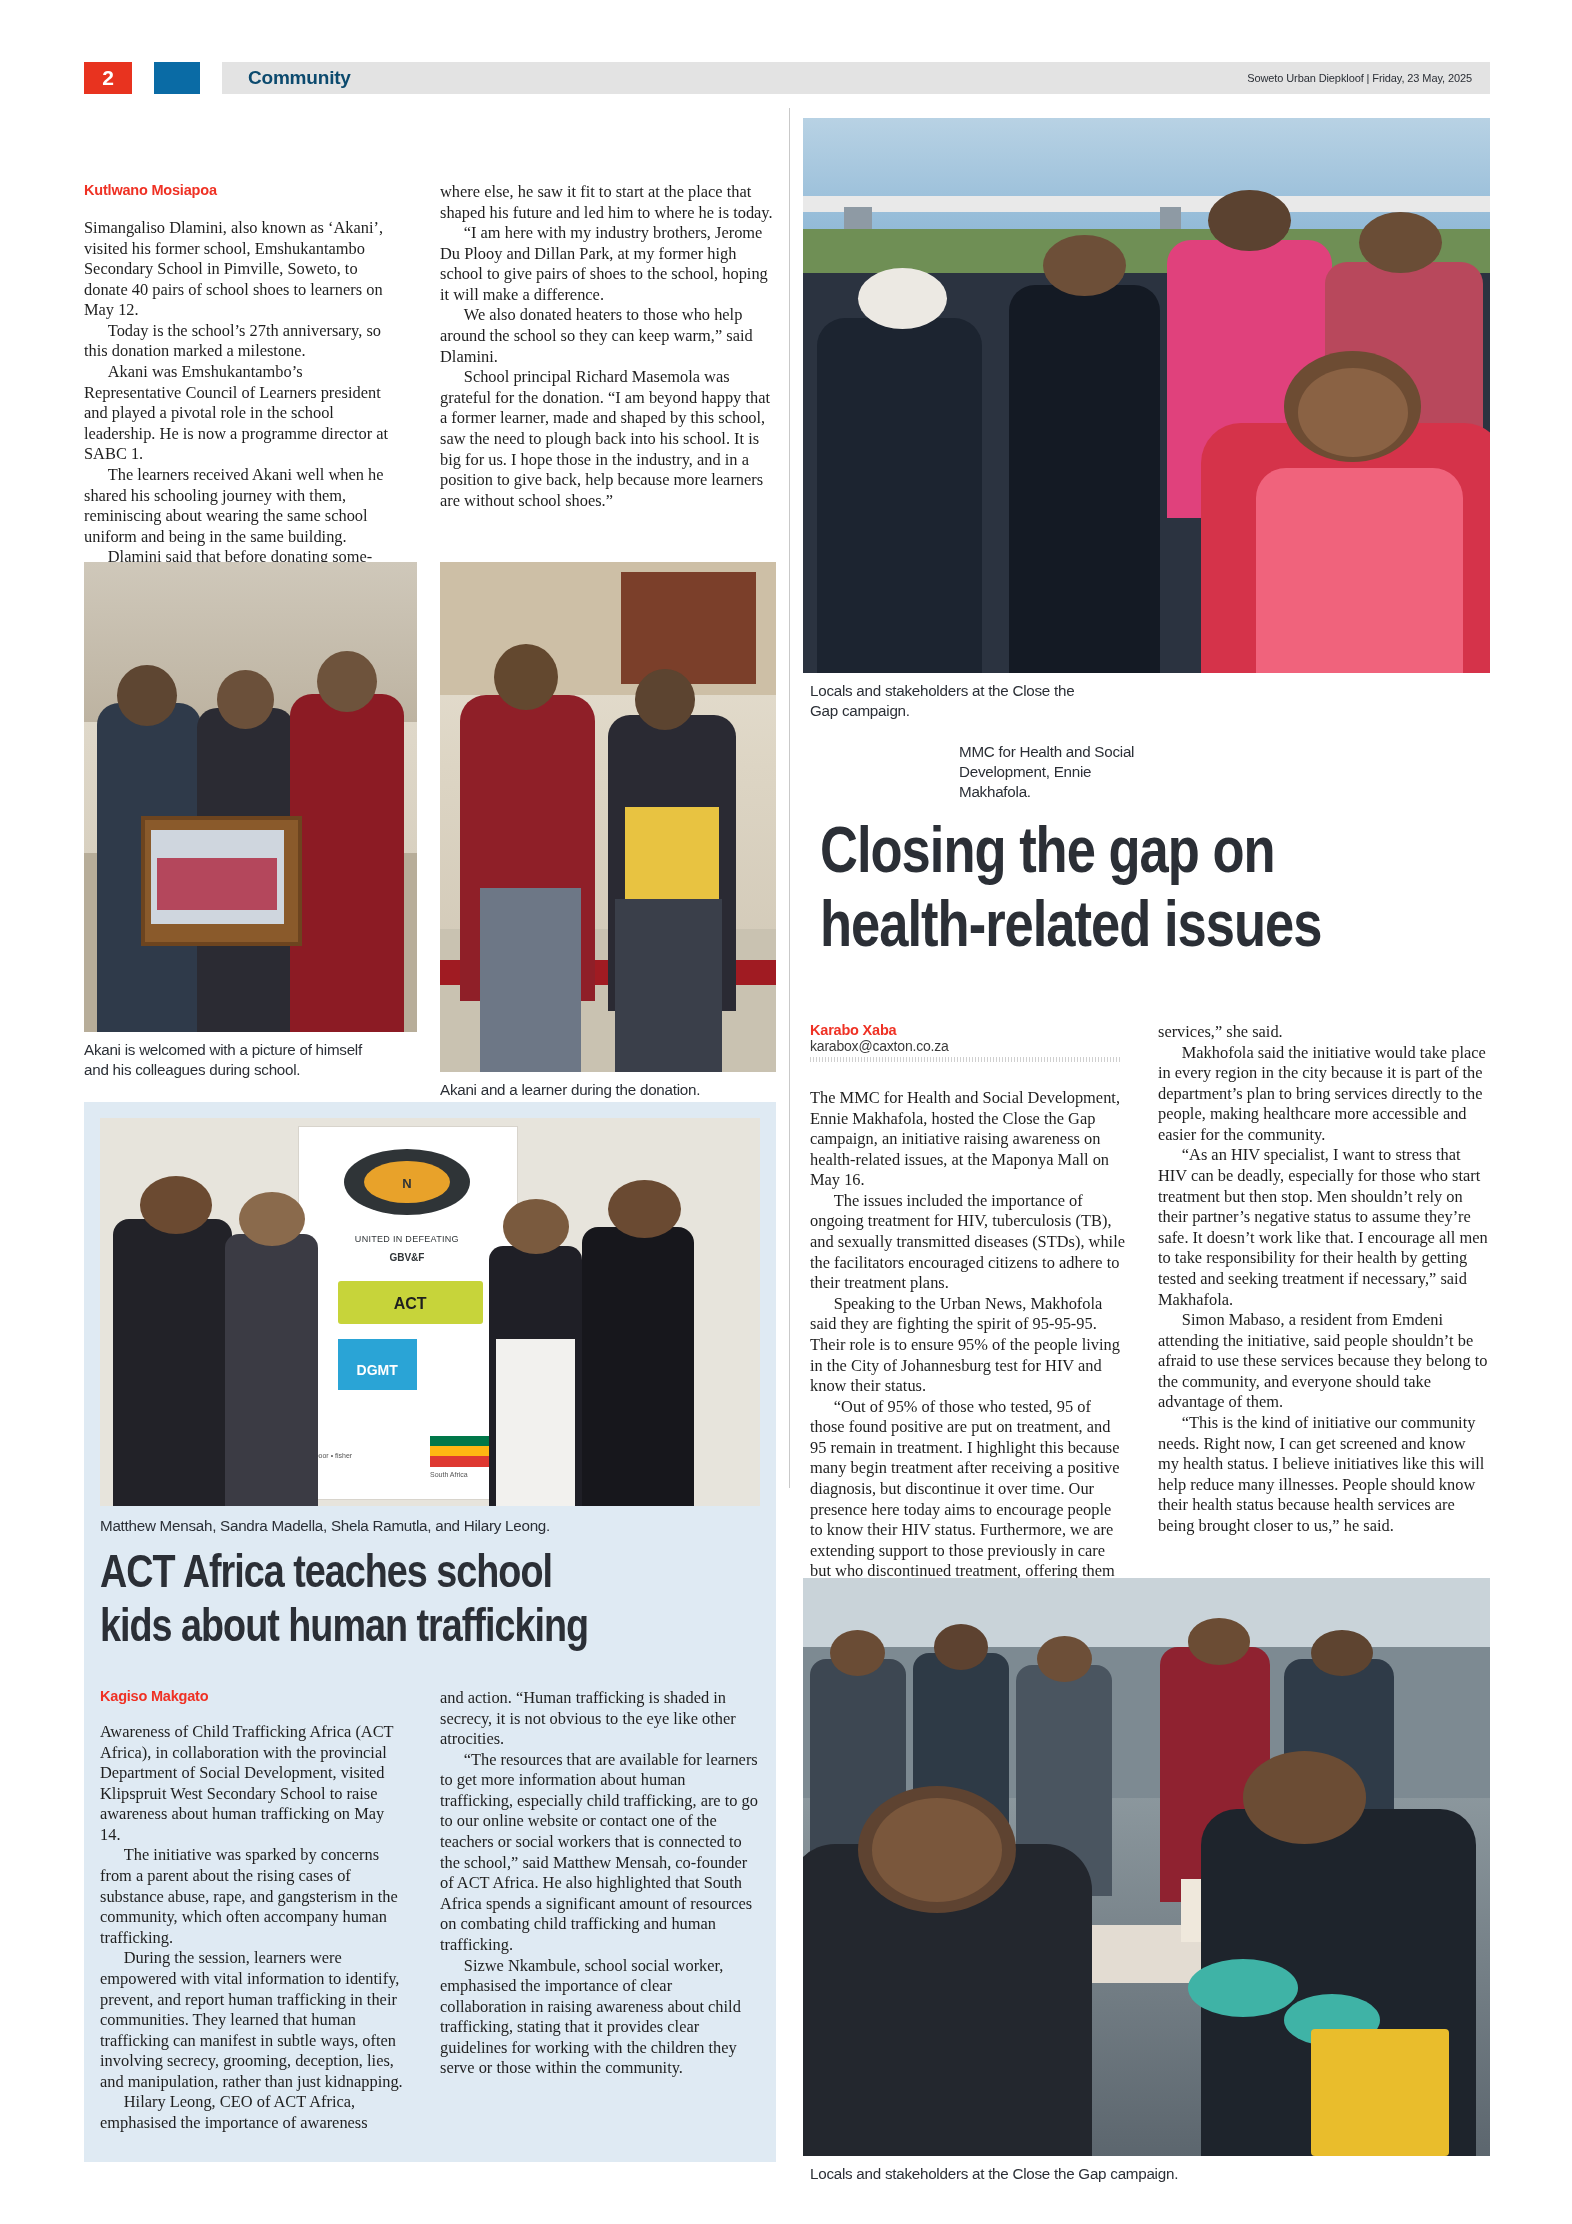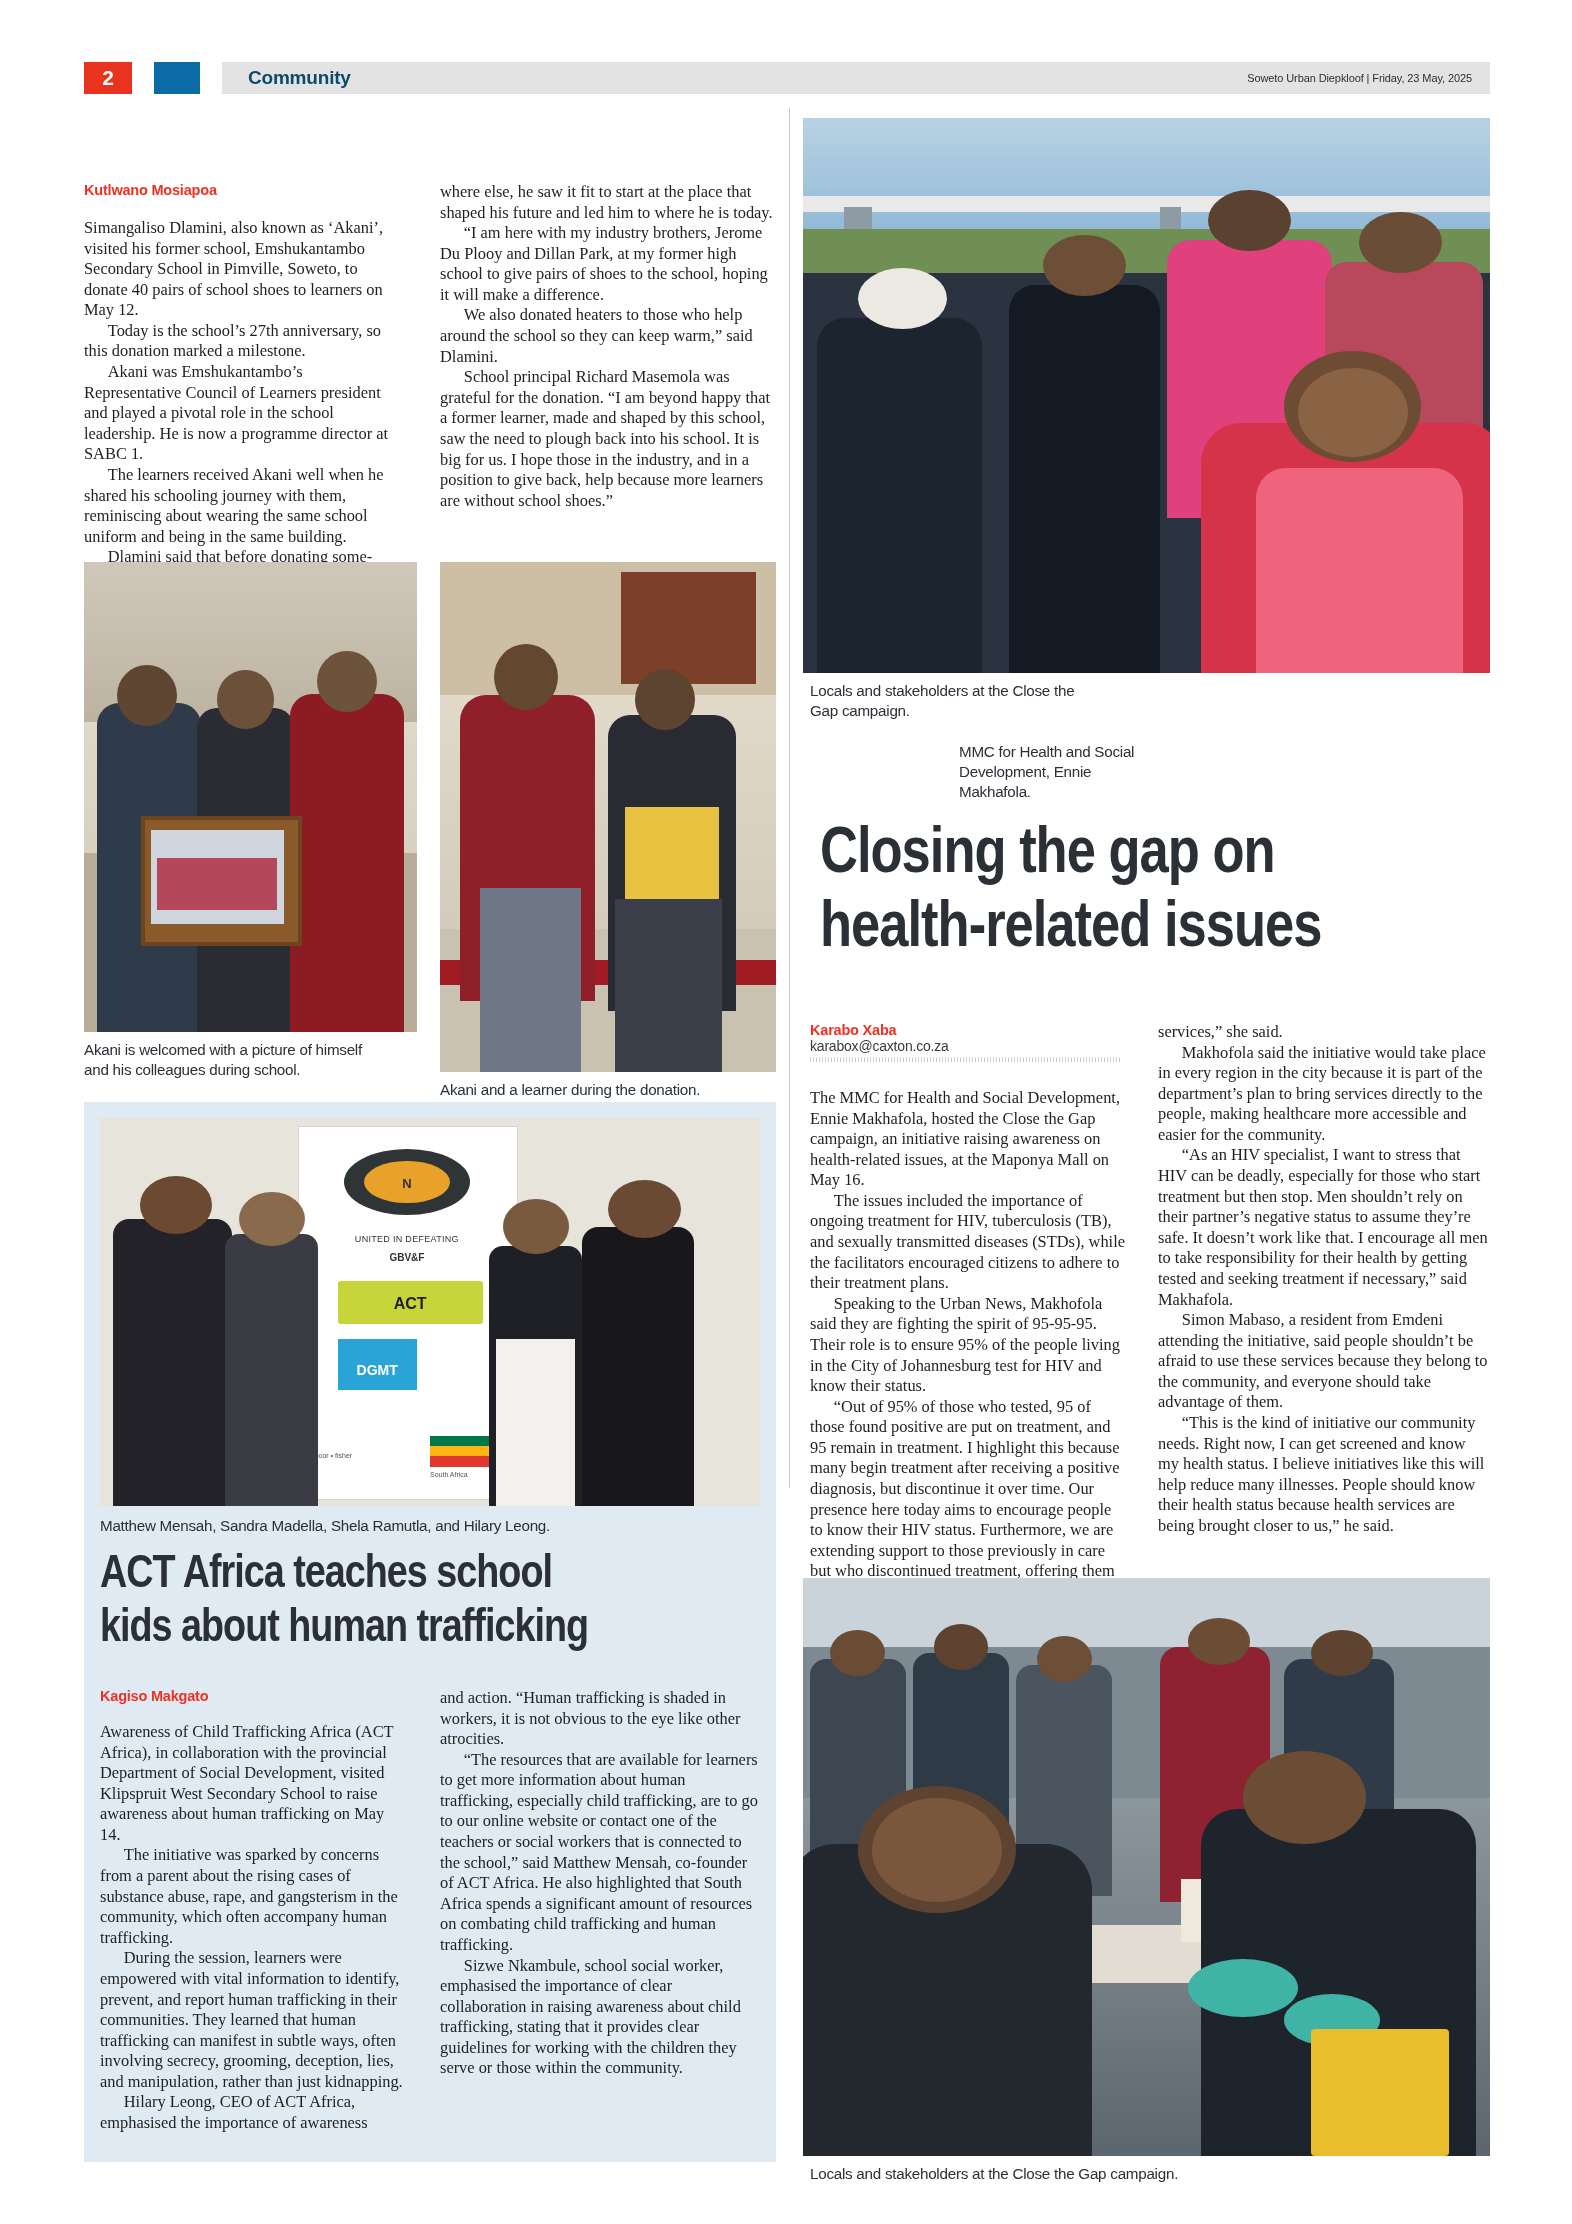--- a/index.html
+++ b/index.html
@@ -259,21 +259,21 @@
   </div>
 
   <div class="body-col" style="position:absolute;left:100px;top:1722px;width:305px;">
     <p class="first">Awareness of Child Trafficking Africa (ACT Africa), in collaboration with the provincial Department of Social Development, visited Klipspruit West Secondary School to raise awareness about human trafficking on May 14.</p>
     <p>The initiative was sparked by concerns from a parent about the rising cases of substance abuse, rape, and gangsterism in the community, which often accompany human trafficking.</p>
     <p>During the session, learners were empowered with vital information to identify, prevent, and report human trafficking in their communities. They learned that human trafficking can manifest in subtle ways, often involving secrecy, grooming, deception, lies, and manipulation, rather than just kidnapping.</p>
     <p>Hilary Leong, CEO of ACT Africa, emphasised the importance of awareness</p>
   </div>
 
   <div class="body-col" style="position:absolute;left:440px;top:1688px;width:320px;">
-    <p class="first">and action. “Human trafficking is shaded in workers, it is not obvious to the eye like other atrocities.</p>
+    <p class="first">and action. “Human trafficking is shaded in secrecy, it is not obvious to the eye like other atrocities.</p>
     <p>“The resources that are available for learners to get more information about human trafficking, especially child trafficking, are to go to our online website or contact one of the teachers or social workers that is connected to the school,” said Matthew Mensah, co-founder of ACT Africa. He also highlighted that South Africa spends a significant amount of resources on combating child trafficking and human trafficking.</p>
     <p>Sizwe Nkambule, school social worker, emphasised the importance of clear collaboration in raising awareness about child trafficking, stating that it provides clear guidelines for working with the children they serve or those within the community.</p>
   </div>
 
   <div class="photo" style="left:803px;top:118px;width:687px;height:555px;">
     <div class="sky" style="background:linear-gradient(#b8d2e4 0%,#8fb8d6 22%,#6f9ec2 32%,#4e6f4c 38%,#3c5a3a 46%,#2d3d2c 100%);"></div>
     <div class="rect" style="left:0;top:0;width:100%;height:20%;background:linear-gradient(#a9c9e0,#7fae d2);"></div>
     <div class="rect" style="left:0;top:14%;width:100%;height:3%;background:#e9e9e9;"></div>
     <div class="rect" style="left:6%;top:16%;width:4%;height:16%;background:#8e9aa4;"></div>
     <div class="rect" style="left:52%;top:16%;width:3%;height:14%;background:#8e9aa4;"></div>

